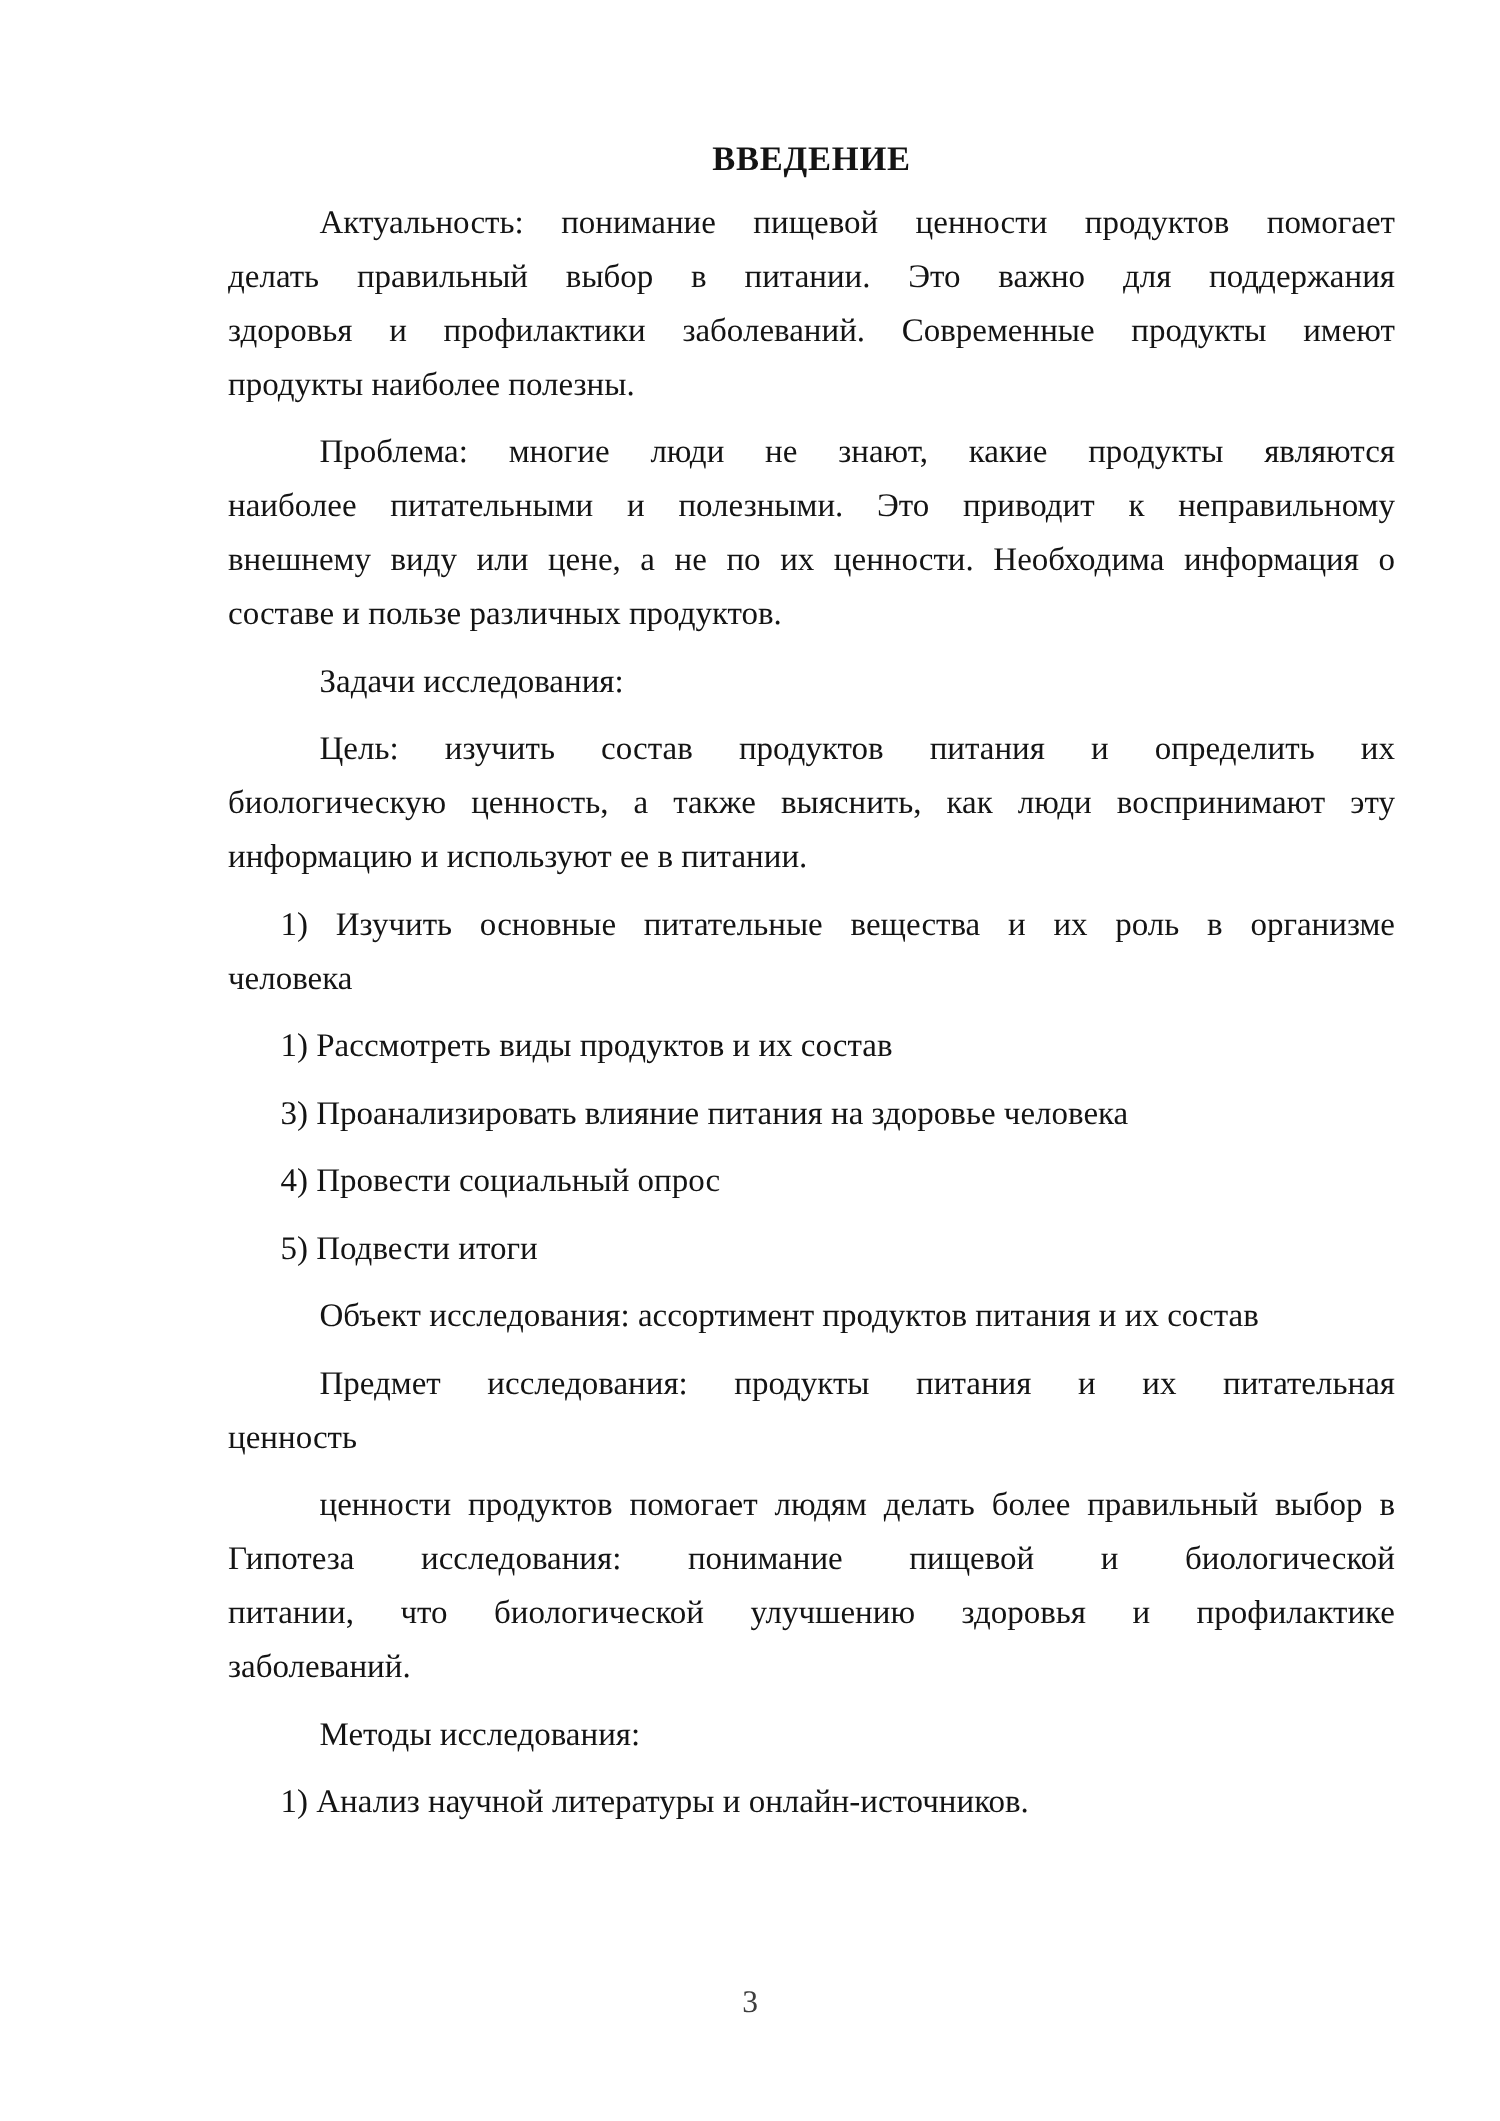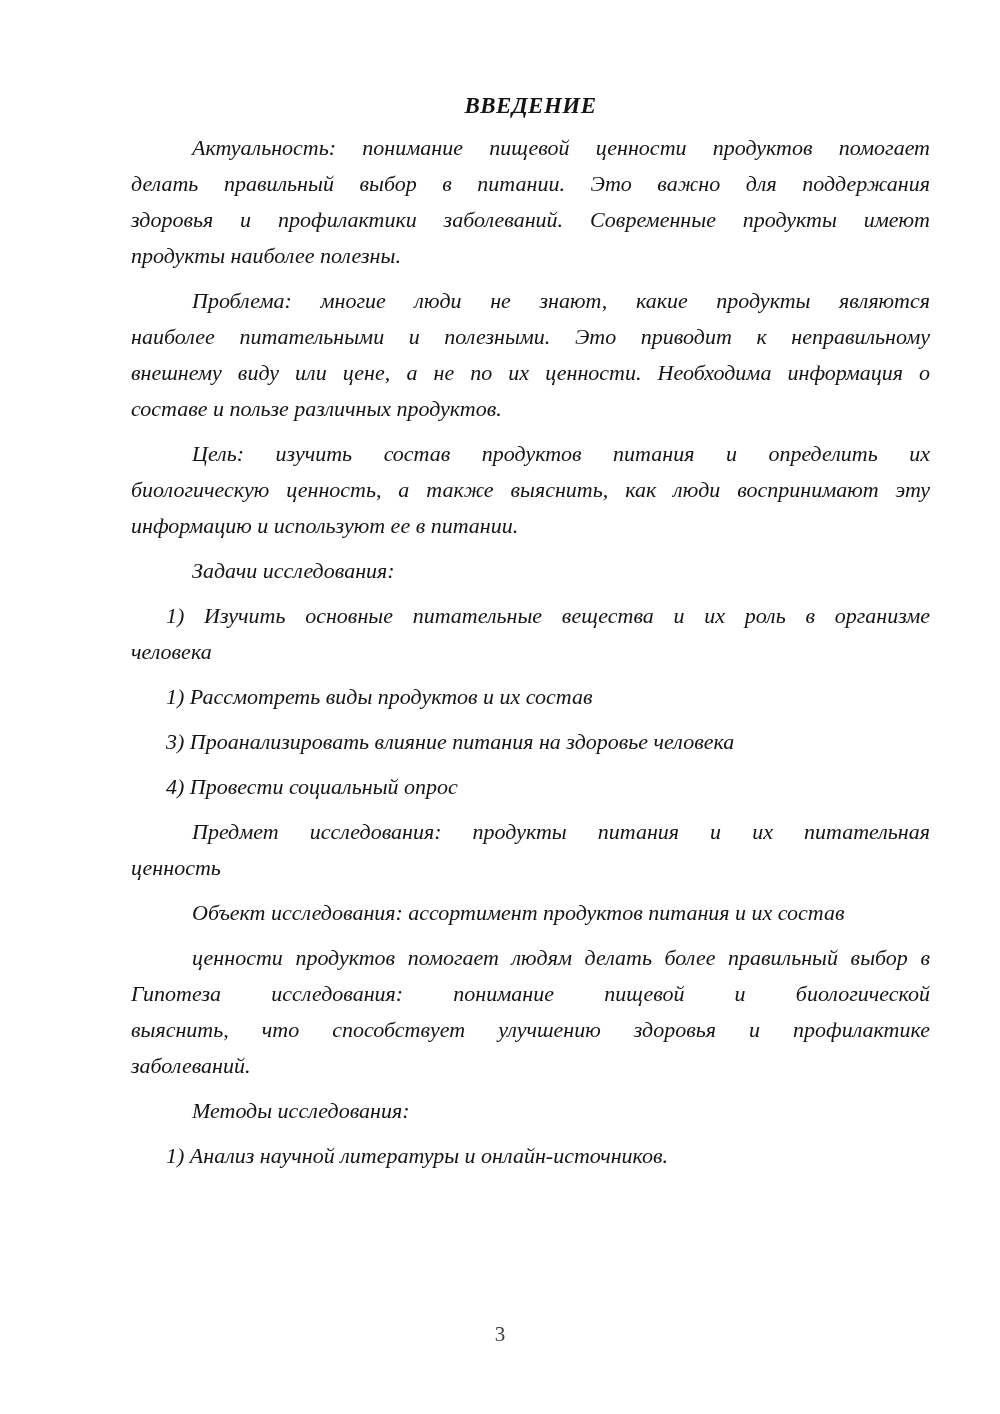--- a/index.html
+++ b/index.html
@@ -12,26 +12,25 @@
   }
   .page {
     position: relative;
     width: 1000px;
     height: 1414px;
     background: #ffffff;
     box-sizing: border-box;
   }
   .content {
     position: absolute;
-    left: 131px;
+    left: 152px;
     right: 70px;
     top: 88px;
     font-size: 22px;
     color: #141414;
-    font-style: italic;
   }
   h1.doc-title {
     font-size: 23px;
     font-weight: bold;
     text-align: center;
     line-height: 36px;
     margin: 0 0 6px 0;
     letter-spacing: 0.5px;
   }
   .para { margin: 0 0 9px 0; }
@@ -70,51 +69,54 @@
           <div class="line fill">здоровья и профилактики заболеваний. Современные продукты имеют</div>
           <div class="line">продукты наиболее полезны.</div>
         </div>
         <div class="para body">
           <div class="line fill">Проблема: многие люди не знают, какие продукты являются</div>
           <div class="line fill">наиболее питательными и полезными. Это приводит к неправильному</div>
           <div class="line fill">внешнему виду или цене, а не по их ценности. Необходима информация о</div>
           <div class="line">составе и пользе различных продуктов.</div>
         </div>
         <div class="para body">
+          <div class="line">Задачи исследования:</div>
+        </div>
+        <div class="para body">
           <div class="line fill">Цель: изучить состав продуктов питания и определить их</div>
           <div class="line fill">биологическую ценность, а также выяснить, как люди воспринимают эту</div>
           <div class="line">информацию и используют ее в питании.</div>
-        </div>
-        <div class="para body">
-          <div class="line">Задачи исследования:</div>
         </div>
         <div class="para item">
           <div class="line fill">1) Изучить основные питательные вещества и их роль в организме</div>
           <div class="line">человека</div>
         </div>
         <div class="para item">
           <div class="line">1) Рассмотреть виды продуктов и их состав</div>
         </div>
         <div class="para item">
           <div class="line">3) Проанализировать влияние питания на здоровье человека</div>
         </div>
         <div class="para item">
           <div class="line">4) Провести социальный опрос</div>
         </div>
+        <div class="para item">
+          <div class="line">5) Подвести итоги</div>
+        </div>
+        <div class="para body">
+          <div class="line">Объект исследования: ассортимент продуктов питания и их состав</div>
+        </div>
         <div class="para body">
           <div class="line fill">Предмет исследования: продукты питания и их питательная</div>
           <div class="line">ценность</div>
         </div>
         <div class="para body">
-          <div class="line">Объект исследования: ассортимент продуктов питания и их состав</div>
-        </div>
-        <div class="para body">
           <div class="line fill">ценности продуктов помогает людям делать более правильный выбор в</div>
           <div class="line fill">Гипотеза исследования: понимание пищевой и биологической</div>
-          <div class="line fill">выяснить, что способствует улучшению здоровья и профилактике</div>
+          <div class="line fill">питании, что биологической улучшению здоровья и профилактике</div>
           <div class="line">заболеваний.</div>
         </div>
         <div class="para body">
           <div class="line">Методы исследования:</div>
         </div>
         <div class="para item">
           <div class="line">1) Анализ научной литературы и онлайн-источников.</div>
         </div>
       </section>
   </div>

